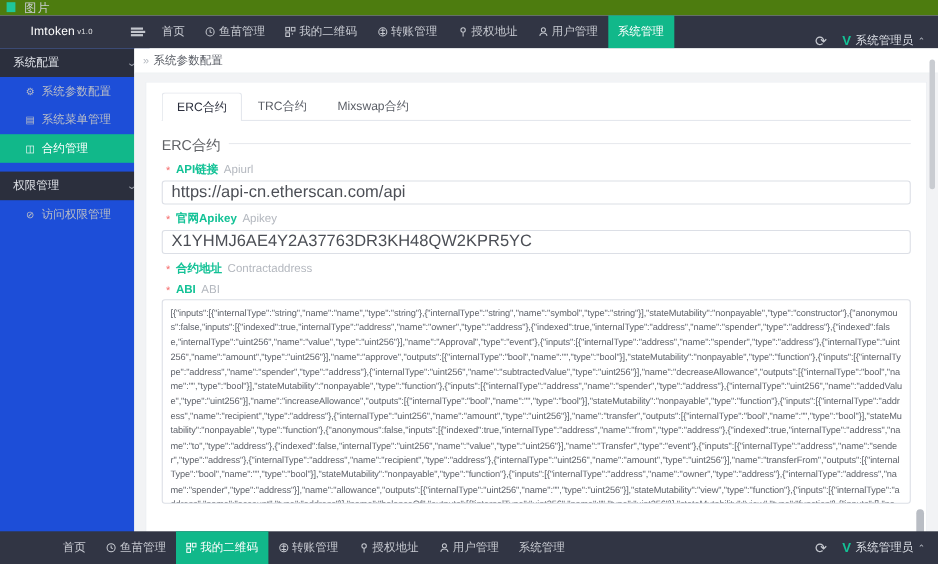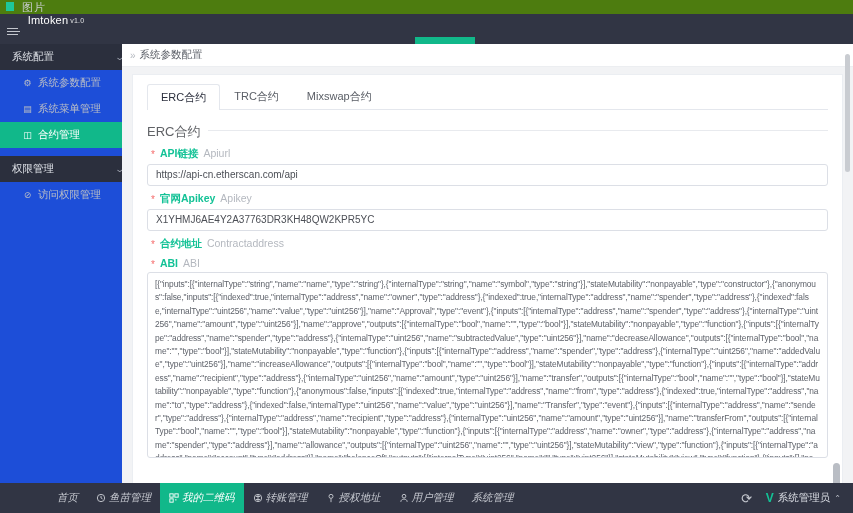--- a/index.html
+++ b/index.html
@@ -18,34 +18,34 @@
     position:absolute;left:6px;top:2px;width:8px;height:9px;background:#1ec79a;
   }
   .chrome-strip .ghost{
     position:absolute;left:22px;top:0px;width:40px;height:12px;
     color:#c9ccd1;font-size:11px;letter-spacing:1px;overflow:hidden;white-space:nowrap;
   }
 
   
   .header{
     position:absolute;top:14px;left:0;width:853px;height:30px;
-    background:#313544;display:flex;align-items:flex-start;flex-direction:column;
+    background:#313544;display:flex;align-items:flex-end;
   }
   .brand{
     width:112px;min-width:112px;height:30px;display:flex;align-items:center;
     justify-content:center;color:#fff;font-size:11px;letter-spacing:.2px;
   }
   .brand .ver{font-size:7px;vertical-align:super;margin-left:2px;opacity:.85;}
   .burger{
     width:26px;height:30px;display:flex;align-items:center;justify-content:center;
     color:#c3c6cd;cursor:pointer;
   }
   .burger .bl{display:block;width:11px;height:1.5px;background:#c3c6cd;margin:1.6px 0;}
   .burger .bl:nth-child(2){width:13px;}
-  .nav{display:flex;align-items:stretch;height:30px;font-style:italic;}
+  .nav{display:flex;align-items:stretch;height:30px;}
   .nav-item{
     display:flex;align-items:center;gap:3px;padding:0 9px;height:30px;
     color:#c7cad1;font-size:10.5px;white-space:nowrap;cursor:pointer;
   }
   .nav-item.active{background:#11b88a;color:#fff;}
   .nav-ico{
     width:10px;height:10px;display:inline-flex;align-items:center;justify-content:center;
     font-size:9px;line-height:1;
   }
   .nav-ico svg{display:block;}
@@ -127,21 +127,21 @@
   .flabel{
     display:flex;align-items:baseline;gap:5px;font-size:10.5px;margin-bottom:3px;
     padding-left:4px;
   }
   .req{color:#f56c6c;font-size:10px;line-height:1;position:relative;top:1px;}
   .lab-cn{color:#13c296;font-weight:bold;}
   .lab-en{color:#b4b8bf;}
   .input{
     width:100%;box-sizing:border-box;height:22px;line-height:22px;
     border:1px solid #dcdfe6;border-radius:3px;background:#fff;
-    padding:0 8px;font-size:10px;color:#4c4f56;outline:none;
+    padding:0 8px;font-size:15px;color:#4c4f56;outline:none;
     font-family:"Liberation Sans","DejaVu Sans",sans-serif;
   }
   .hint{font-size:10px;color:#b4b8bf;padding-left:4px;margin-top:3px;}
 
   .abi-box{
     width:100%;box-sizing:border-box;border:1px solid #dcdfe6;border-radius:3px;
     background:#fff;padding:5px 7px;height:186px;overflow:hidden;position:relative;
   }
   .abi-text{
     font-size:8.4px;line-height:13.4px;color:#5f636b;white-space:normal;

